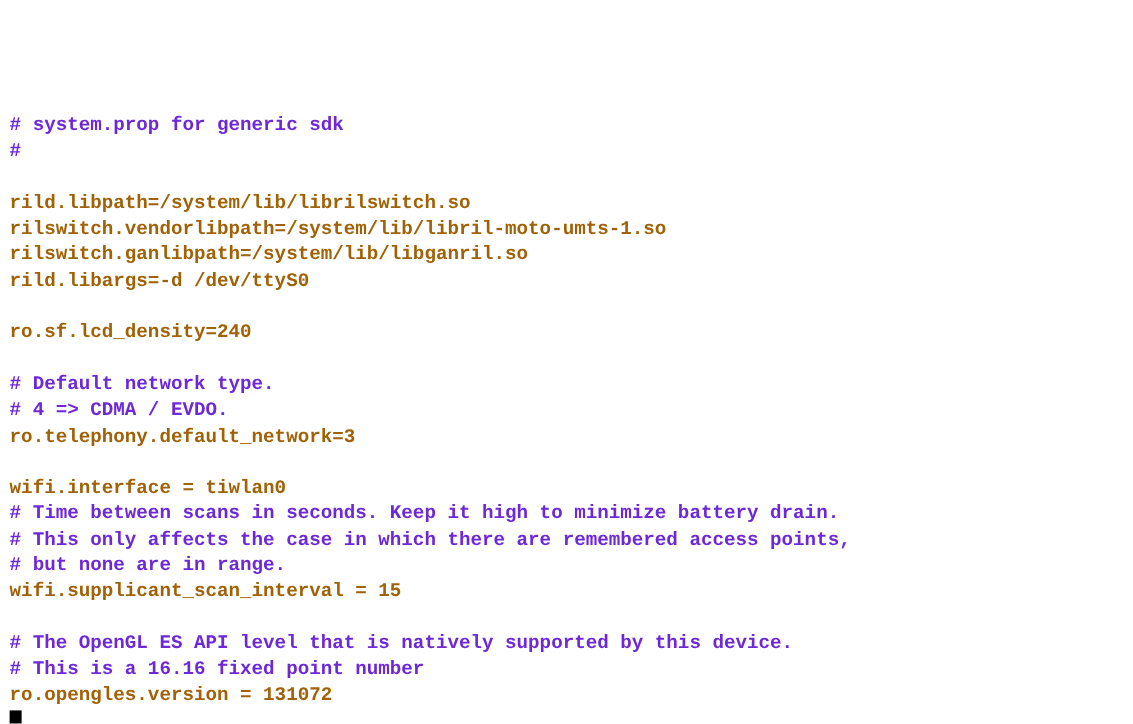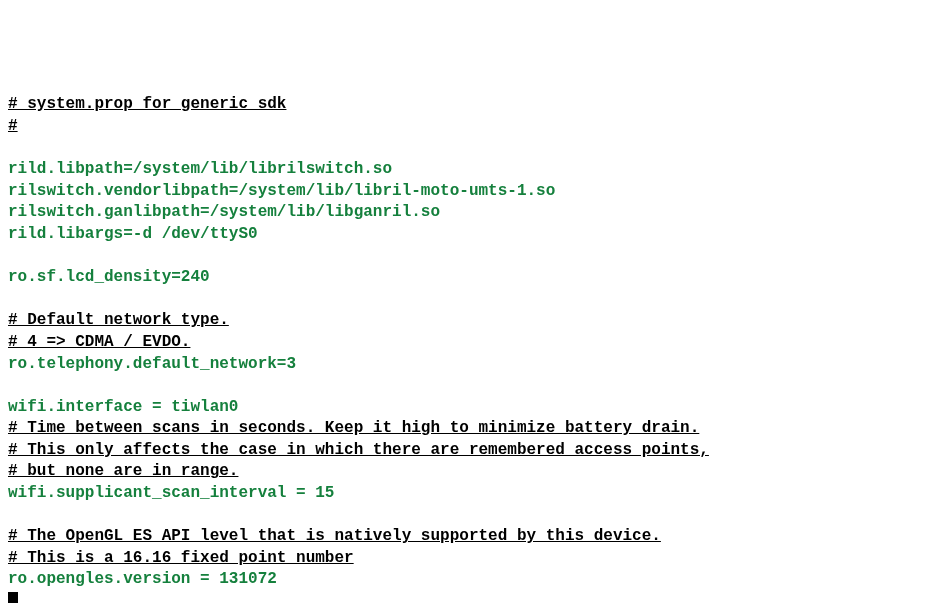--- a/index.html
+++ b/index.html
@@ -14,25 +14,24 @@
       font-weight: bold;
       line-height: 1.35;
       padding: 8px;
       width: 944px;
       height: 603px;
       overflow: hidden;
       white-space: pre;
       color: #000000;
     }
     .comment {
-      color: #000000;
-      text-decoration: underline;
+      color: #6d28d9;
     }
     .normal {
-      color: #15803d;
+      color: #a16207;
       font-family: Liberation Mono, monospace;
     }
     .cursor {
       display: inline-block;
       width: 10px;
       height: 18px;
       background: #000000;
       vertical-align: text-bottom;
     }
   </style>

